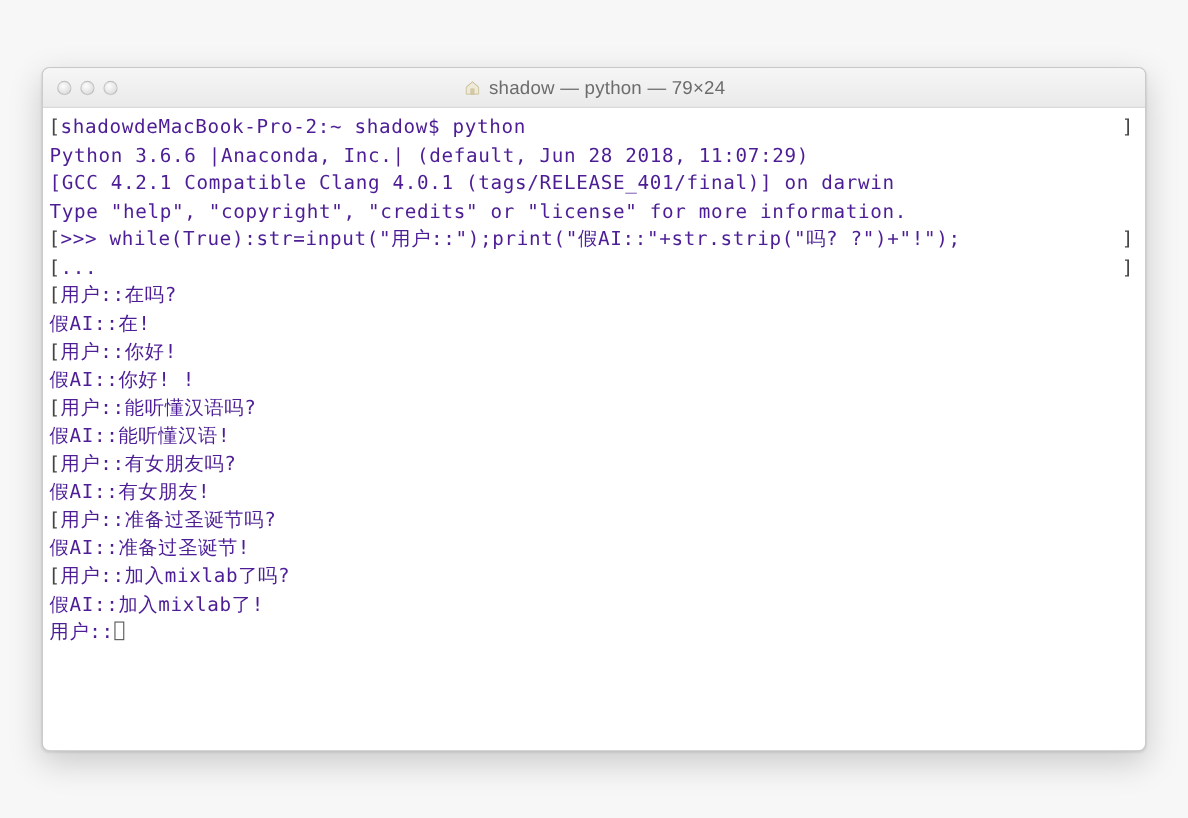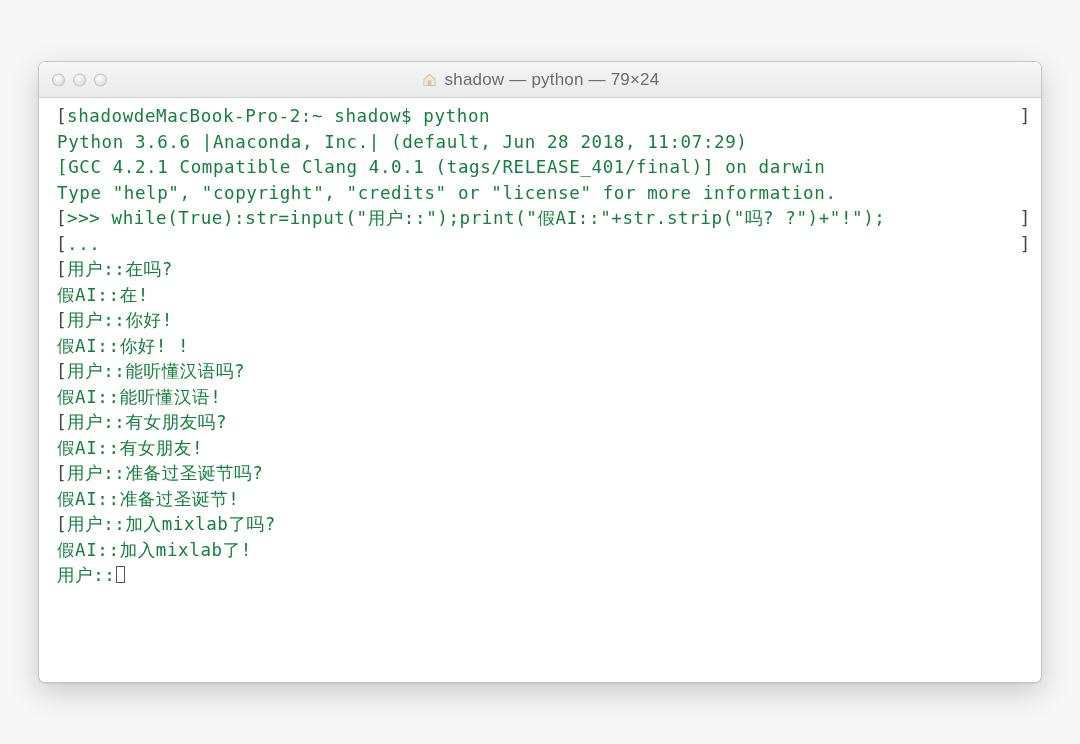--- a/index.html
+++ b/index.html
@@ -62,25 +62,25 @@
       width: 17px;
       height: 16px;
       display: inline-block;
       position: relative;
       opacity: 0.65;
     }
     .house-icon svg { display:block; }
     .content {
       flex: 1;
       background: #ffffff;
-      padding: 6px 10px 8px 18px;
+      padding: 6px 10px 8px 6px;
       font-family: "Menlo", "Consolas", monospace;
       font-size: 17.5px;
       line-height: 25.5px;
-      color: #15803d;
+      color: #4c1d95;
       white-space: pre;
       overflow: hidden;
       letter-spacing: 0.6px;
       border-radius: 25px;
     }
     .line { display:block; position: relative; }
     .line.lead::before {
       content: "[";
       position:absolute;
       left:-1px;

